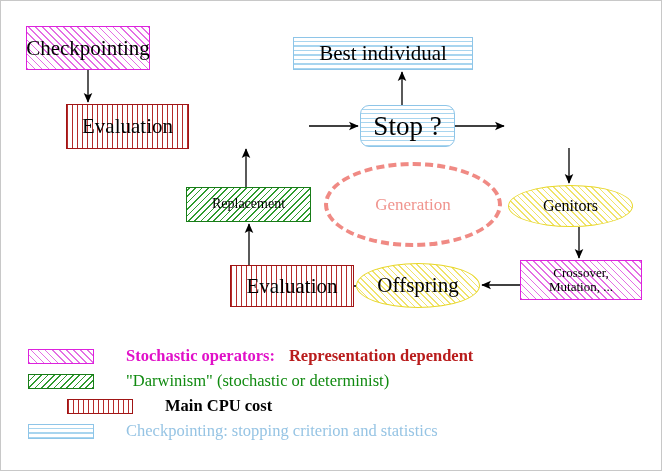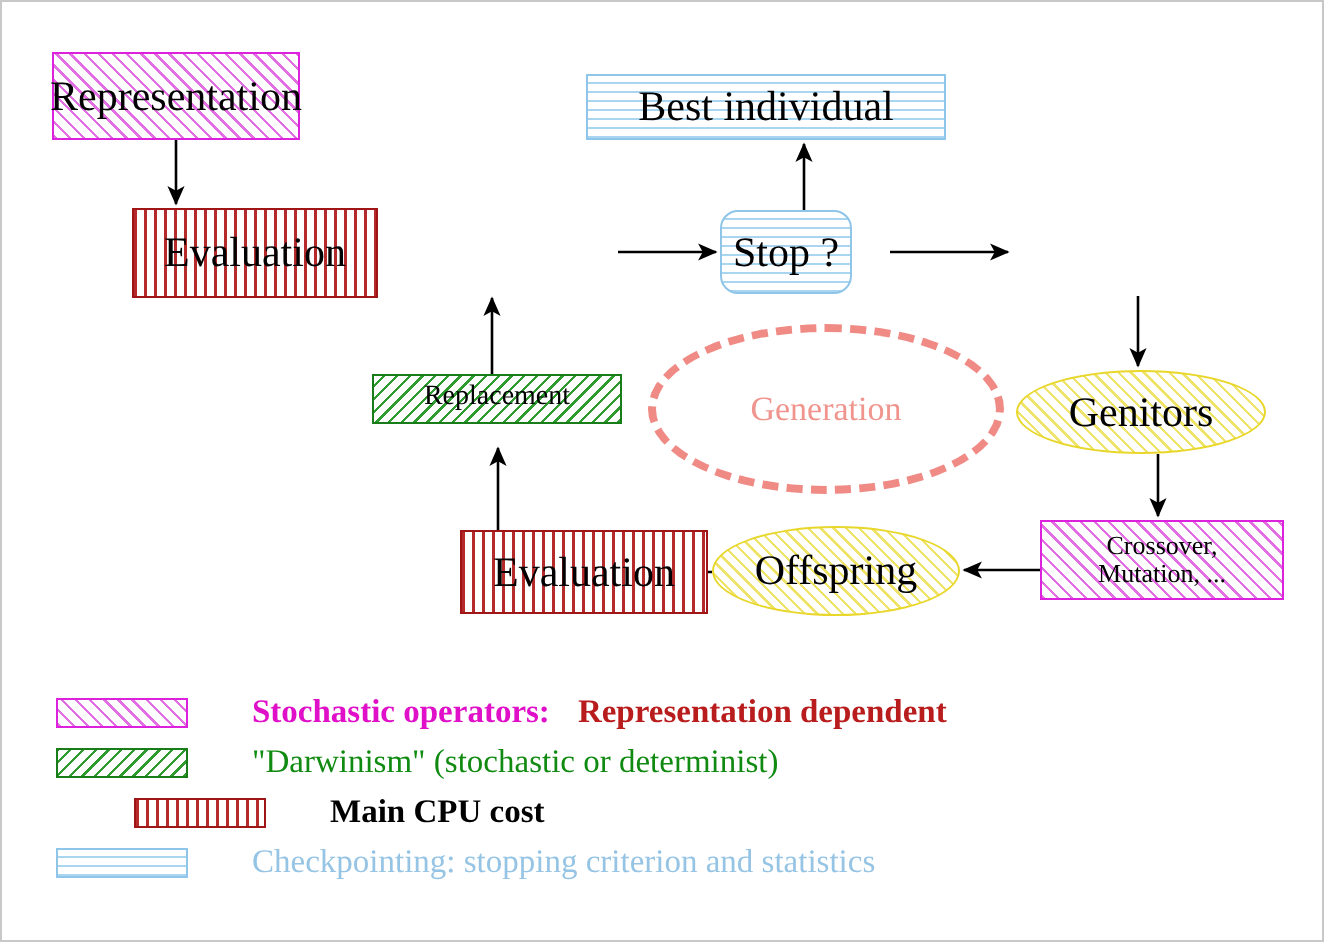--- a/index.html
+++ b/index.html
@@ -83,27 +83,27 @@
       45deg,
       #f0e36a 0px, #f0e36a 1.2px,
       rgba(255,255,255,0) 1.2px, rgba(255,255,255,0) 4.5px);
   }
 
   
   #n-initialisation { left:25px;  top:25px;  width:124px; height:44px;  font-size:21px; }
   #n-eval-top       { left:26px;  top:103px; width:123px; height:45px;  font-size:21px; }
   #n-parents        { left:183px; top:104px; width:125px; height:42px;  font-size:21px; }
   #n-best           { left:292px; top:36px;  width:180px; height:33px;  font-size:21px; }
-  #n-stop           { left:359px; top:104px; width:66px;  height:42px;  font-size:21px; }
+  #n-stop           { left:359px; top:104px; width:95px;  height:42px;  font-size:27px; }
   #n-selection      { left:505px; top:104px; width:124px; height:43px;  font-size:21px; }
-  #n-genitors       { left:507px; top:184px; width:125px; height:42px;  font-size:21px;text-align:center; }
+  #n-genitors       { left:507px; top:184px; width:125px; height:42px;  font-size:16px;text-align:center; }
   #n-crossover      { left:519px; top:259px; width:122px; height:40px;  font-size:13px; flex-direction:column; justify-content:center;align-items:center; }
   #n-offspring      { left:355px; top:262px; width:124px; height:45px;  font-size:21px; }
   #n-eval-bot       { left:190px; top:264px; width:124px; height:42px;  font-size:21px; }
-  #n-replacement    { left:185px; top:186px; width:125px; height:25px;  font-size:14px; }
+  #n-replacement    { left:185px; top:186px; width:125px; height:35px;  font-size:14px; }
 
   
   #n-generation {
     position: absolute;
     left: 323px; top: 161px;
     width: 178px; height: 85px;
     box-sizing: border-box;
     border: 4px dashed #f08a84;
     border-radius: 50%;
     display: flex;
@@ -190,21 +190,21 @@
 
       <line x1="245" y1="186" x2="245" y2="148" stroke="#000" stroke-width="1.3" marker-end="url(#ah)"></line>
     </svg>
   </div>
 
   <div id="n-generation">
     <span class="lbl">Generation</span>
   </div>
 
   <div id="n-initialisation" class="node rect fill-magenta">
-    <span class="lbl">Representation</span>
+    <span class="lbl">Checkpointing</span>
   </div>
 
   <div id="n-eval-top" class="node rect fill-red">
     <span class="lbl">Evaluation</span>
   </div>
 
 
   <div id="n-best" class="node rect fill-blue">
     <span class="lbl">Best individual</span>
   </div>

